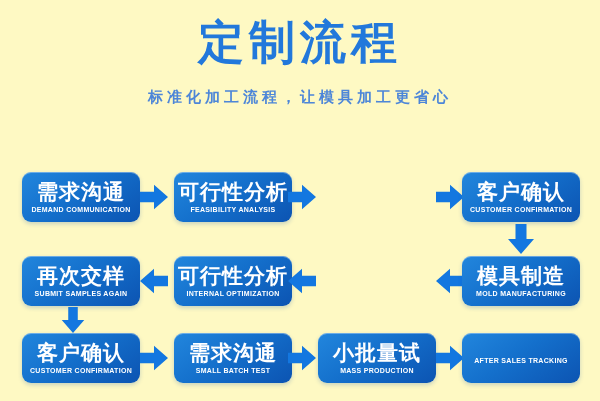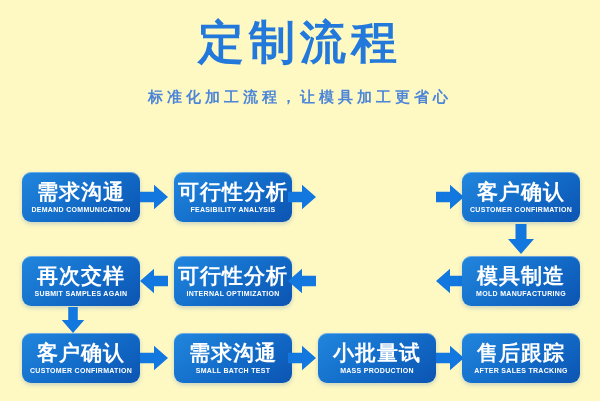--- a/index.html
+++ b/index.html
@@ -113,18 +113,17 @@
         <polygon points="0,7.5 15,7.5 15,0 30,13 15,26 15,18.5 0,18.5" fill="#1377e0"></polygon>
       </svg>
     <div class="box c3">
       <div class="box-title">小批量试</div>
       <div class="box-sub">MASS PRODUCTION</div>
     </div>
     <svg class="h-arrow g3" viewBox="0 0 30 26">
         <polygon points="0,7.5 15,7.5 15,0 30,13 15,26 15,18.5 0,18.5" fill="#1377e0"></polygon>
       </svg>
     <div class="box c4">
-      <div class="box-title">售后跟踪</div>
       <div class="box-sub">AFTER SALES TRACKING</div>
     </div>
   </div>
 
 </div>
 
 </body></html>

